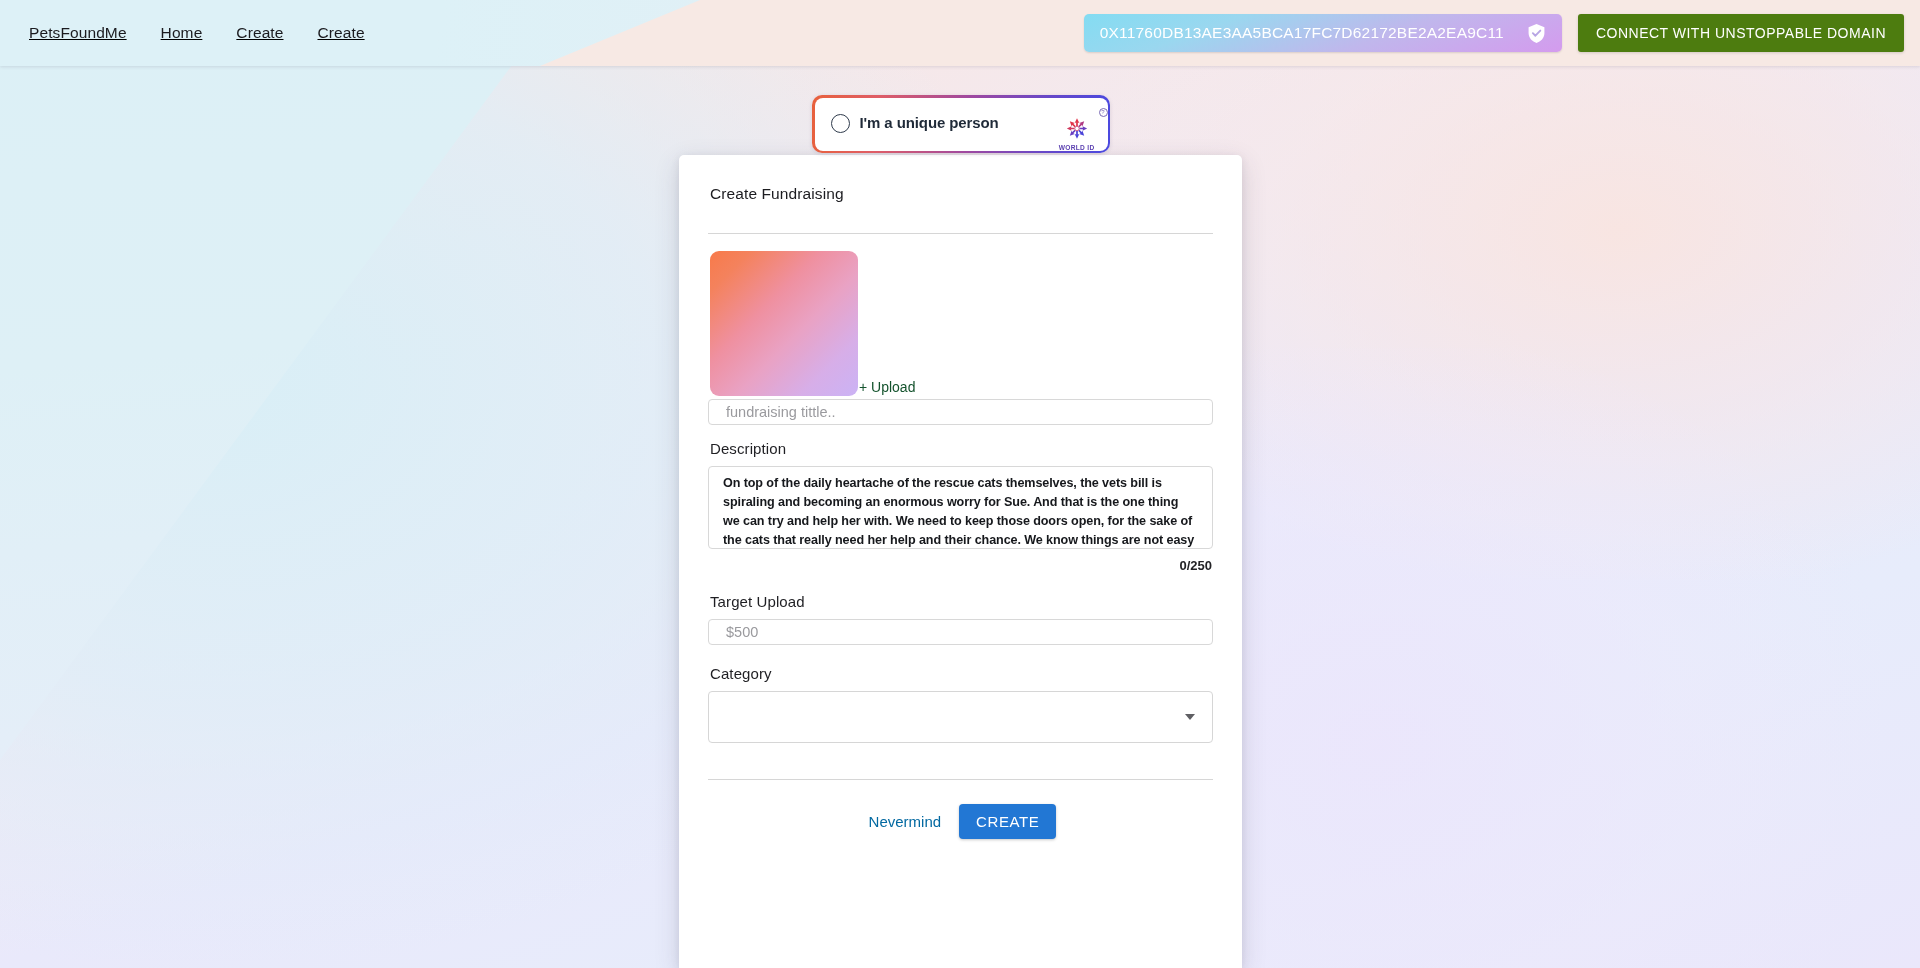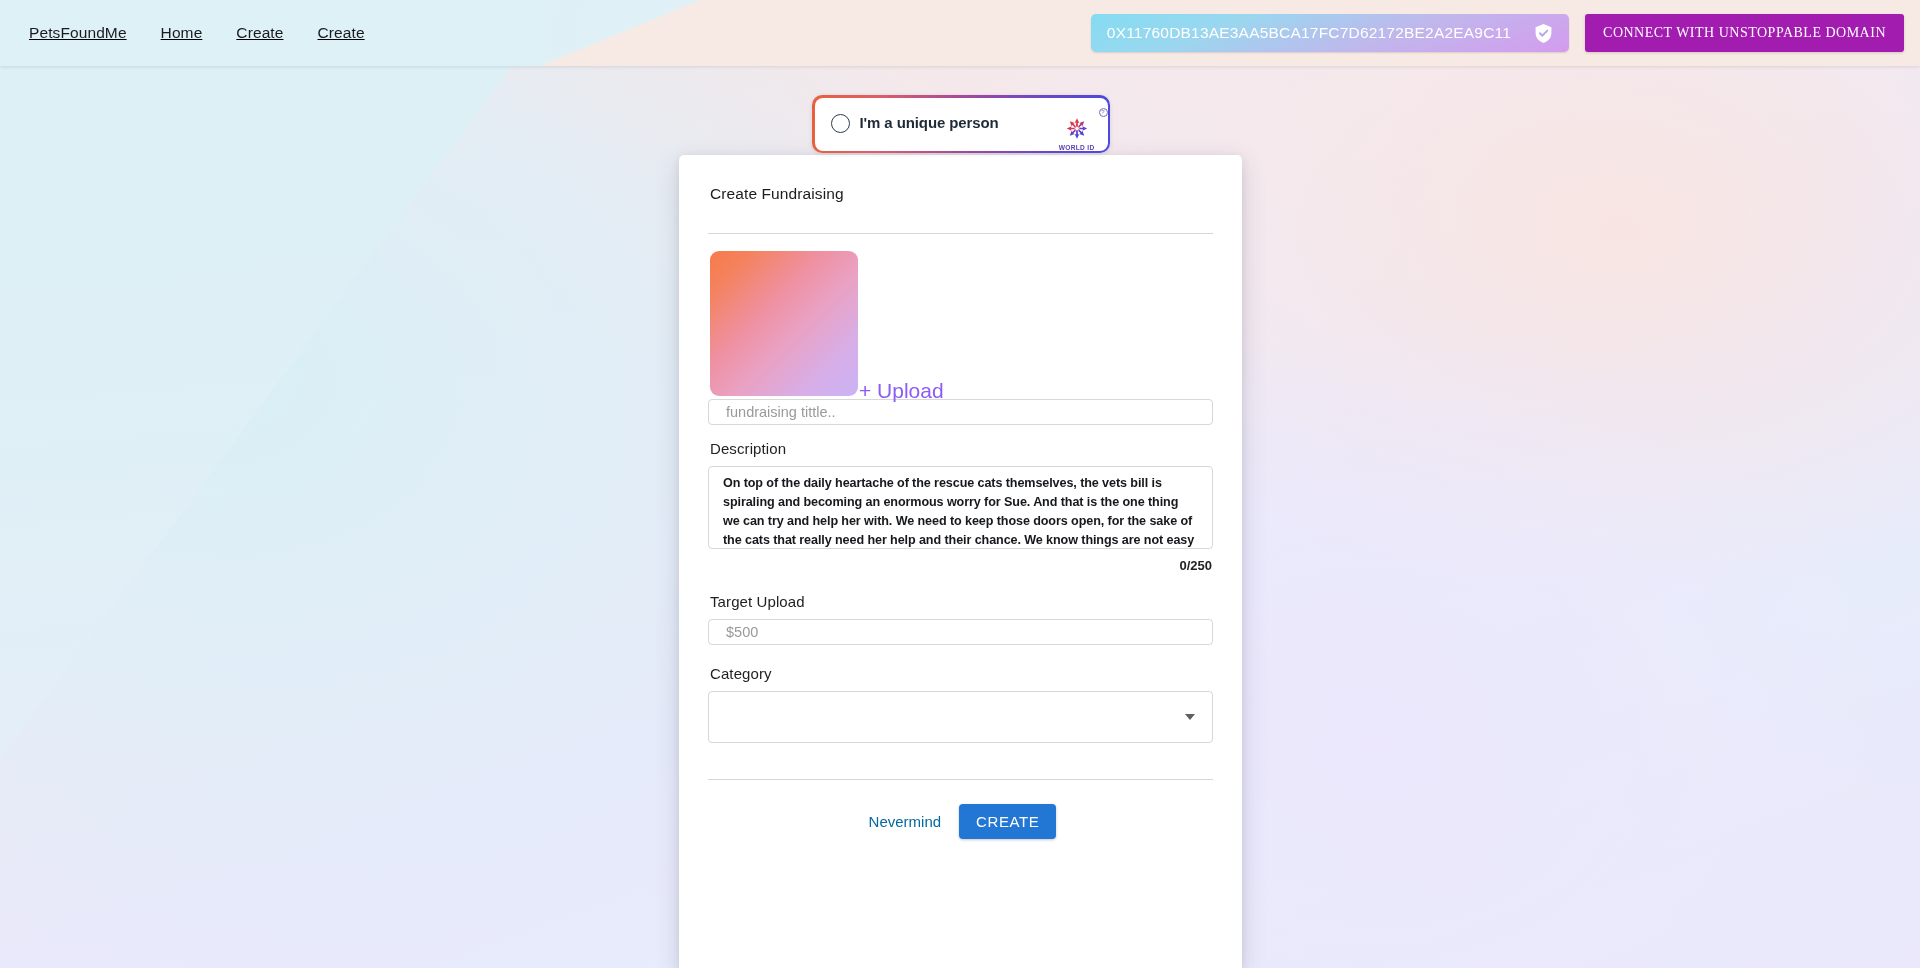--- a/index.html
+++ b/index.html
@@ -133,26 +133,26 @@
     font-size: 15.5px;
     color: #ffffff;
     letter-spacing: 0.2px;
     font-weight: 400;
     white-space: nowrap;
   }
   .shield-badge { width: 19px; height: 21px; flex: 0 0 auto; display: block; }
 
   .connect-btn {
     height: 38px;
-    background: #a21caf;
+    background: #4d7c0f;
     border: none;
     border-radius: 3px;
     color: #ffffff;
     font-size: 14px;
-    font-family: Liberation Serif, serif;
+    font-family: Liberation Sans, sans-serif;
     letter-spacing: 0.5px;
     padding: 0 18px;
     cursor: pointer;
     white-space: nowrap;
     box-shadow: 0 1px 3px rgba(0,0,0,0.15);
   }
 
   
   .worldid-wrap {
     position: absolute;
@@ -260,22 +260,22 @@
       #ef90a0 38%,
       #e9a2c4 58%,
       #d7aee8 80%,
       #cbb3f5 100%);
     cursor: pointer;
   }
   .upload-label {
     position: absolute;
     left: 151px;
     top: 128px;
-    font-size: 21px;
-    color: #8b5cf6;
+    font-size: 14px;
+    color: #14532d;
     cursor: pointer;
     white-space: nowrap;
   }
 
   
   .field-label {
     font-size: 15px;
     color: #1f1f23;
     margin-top: 20px;
     margin-bottom: 9px;

